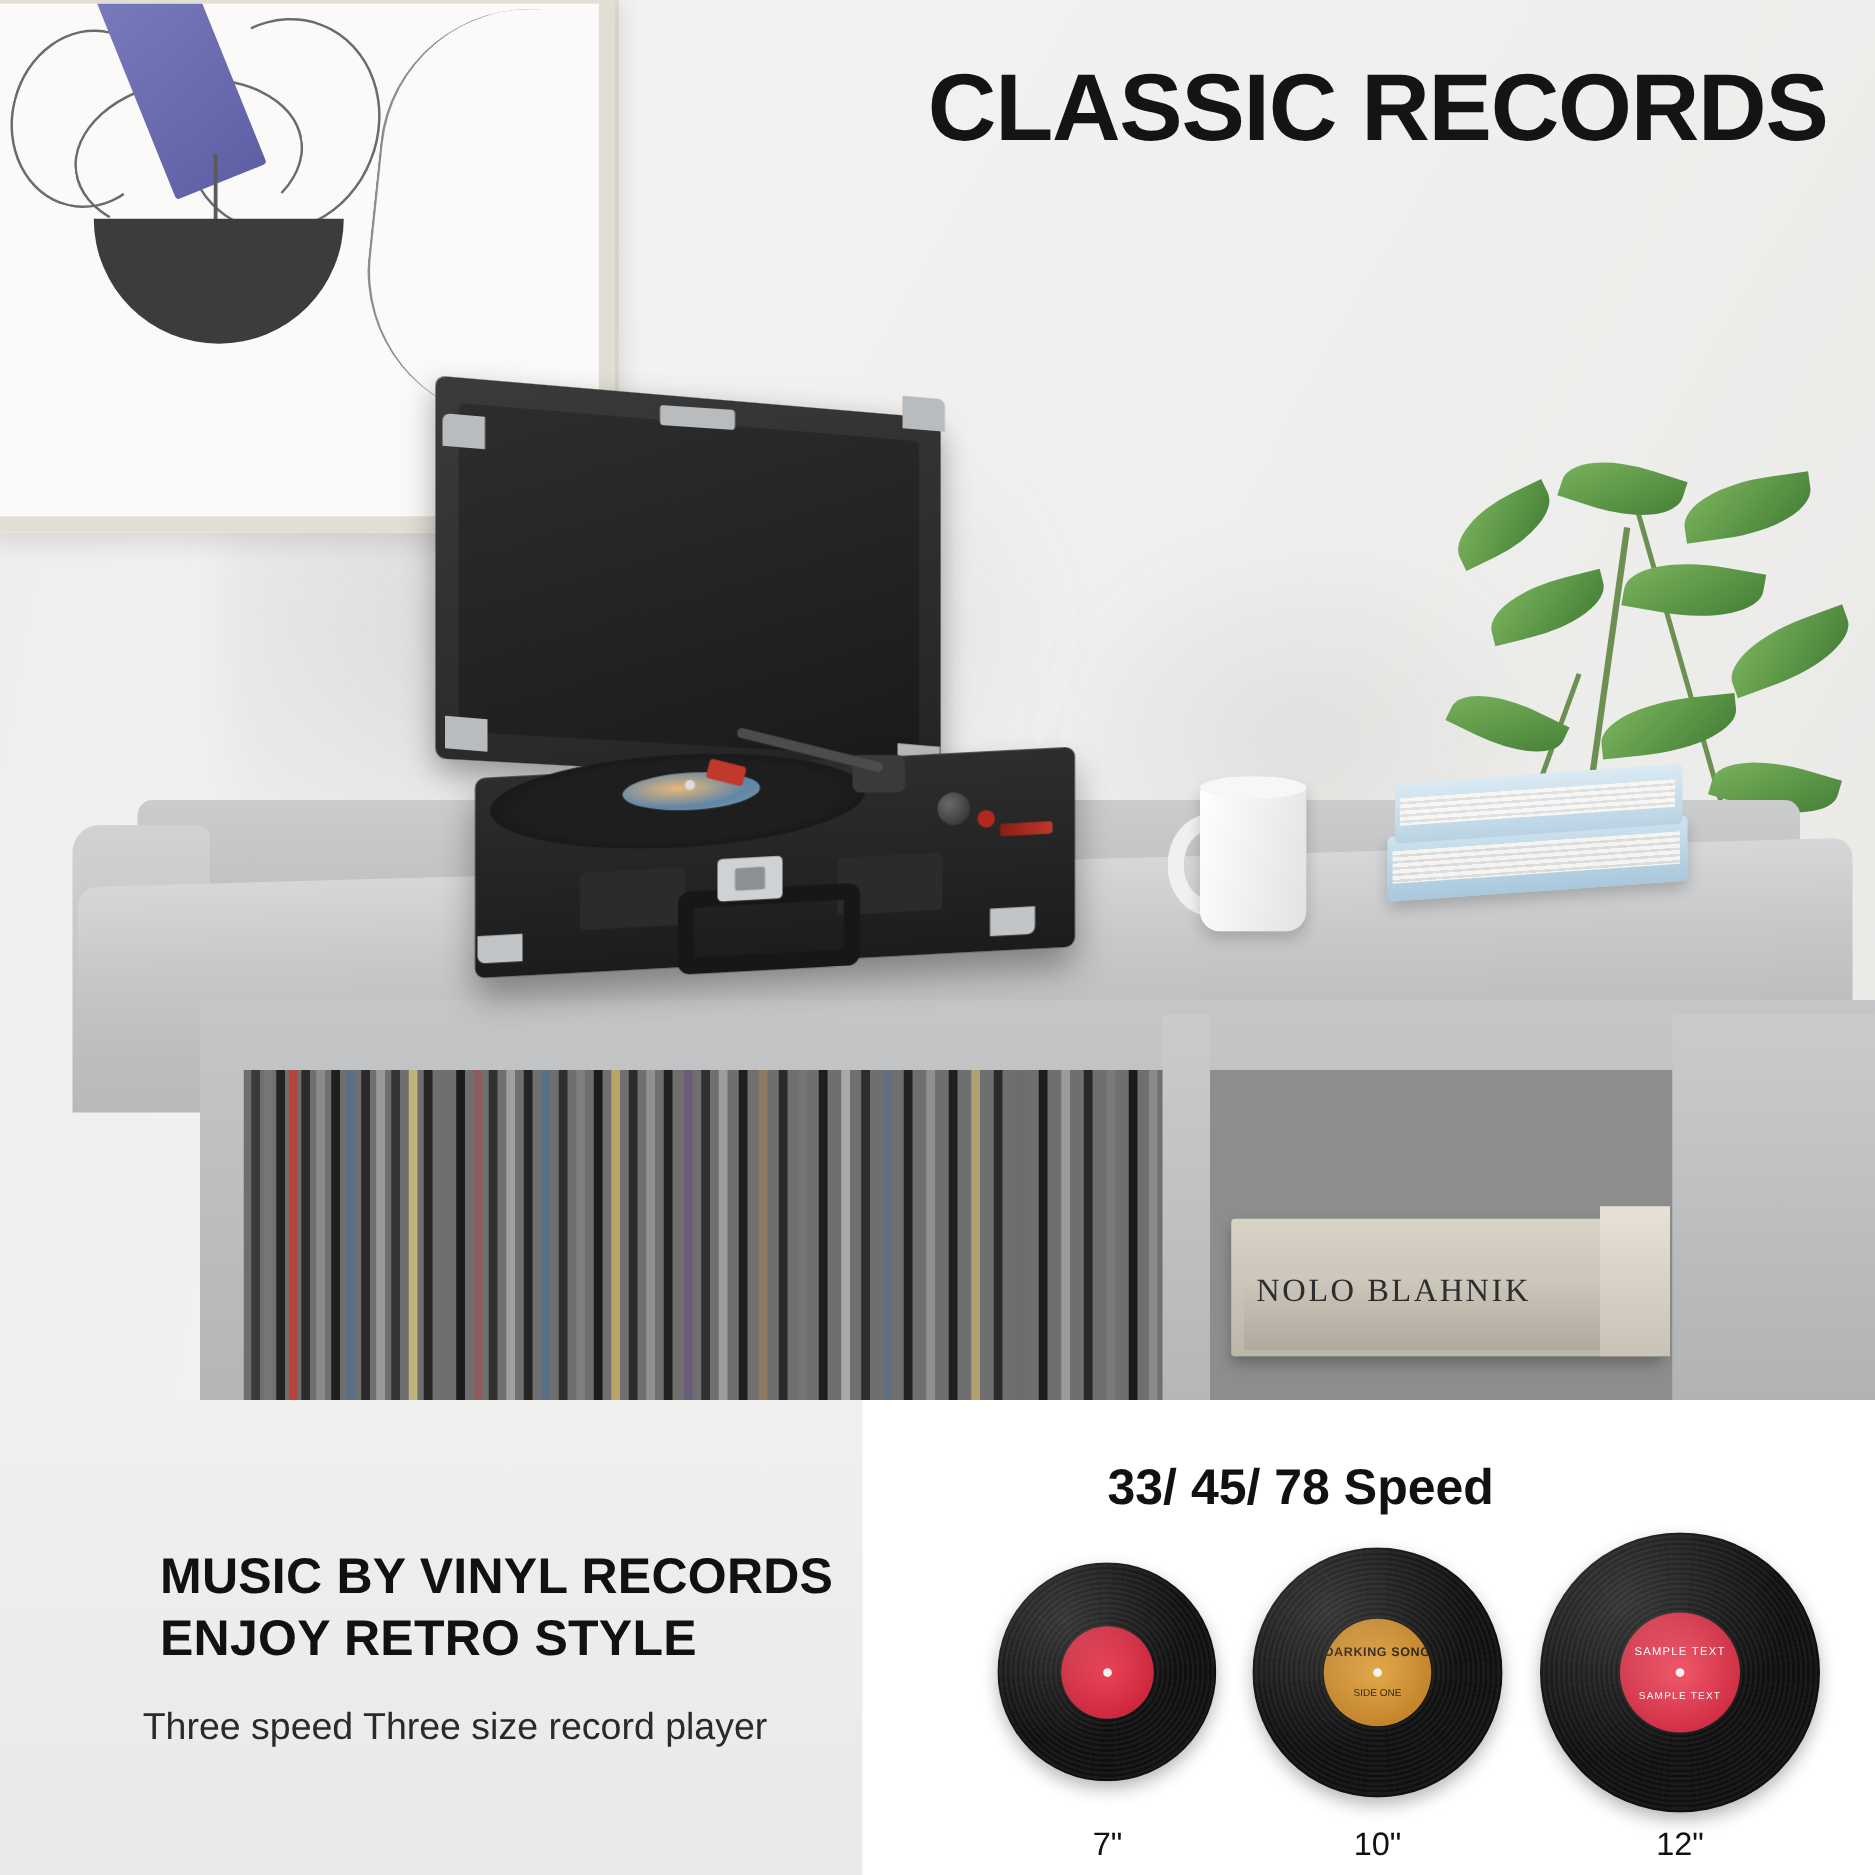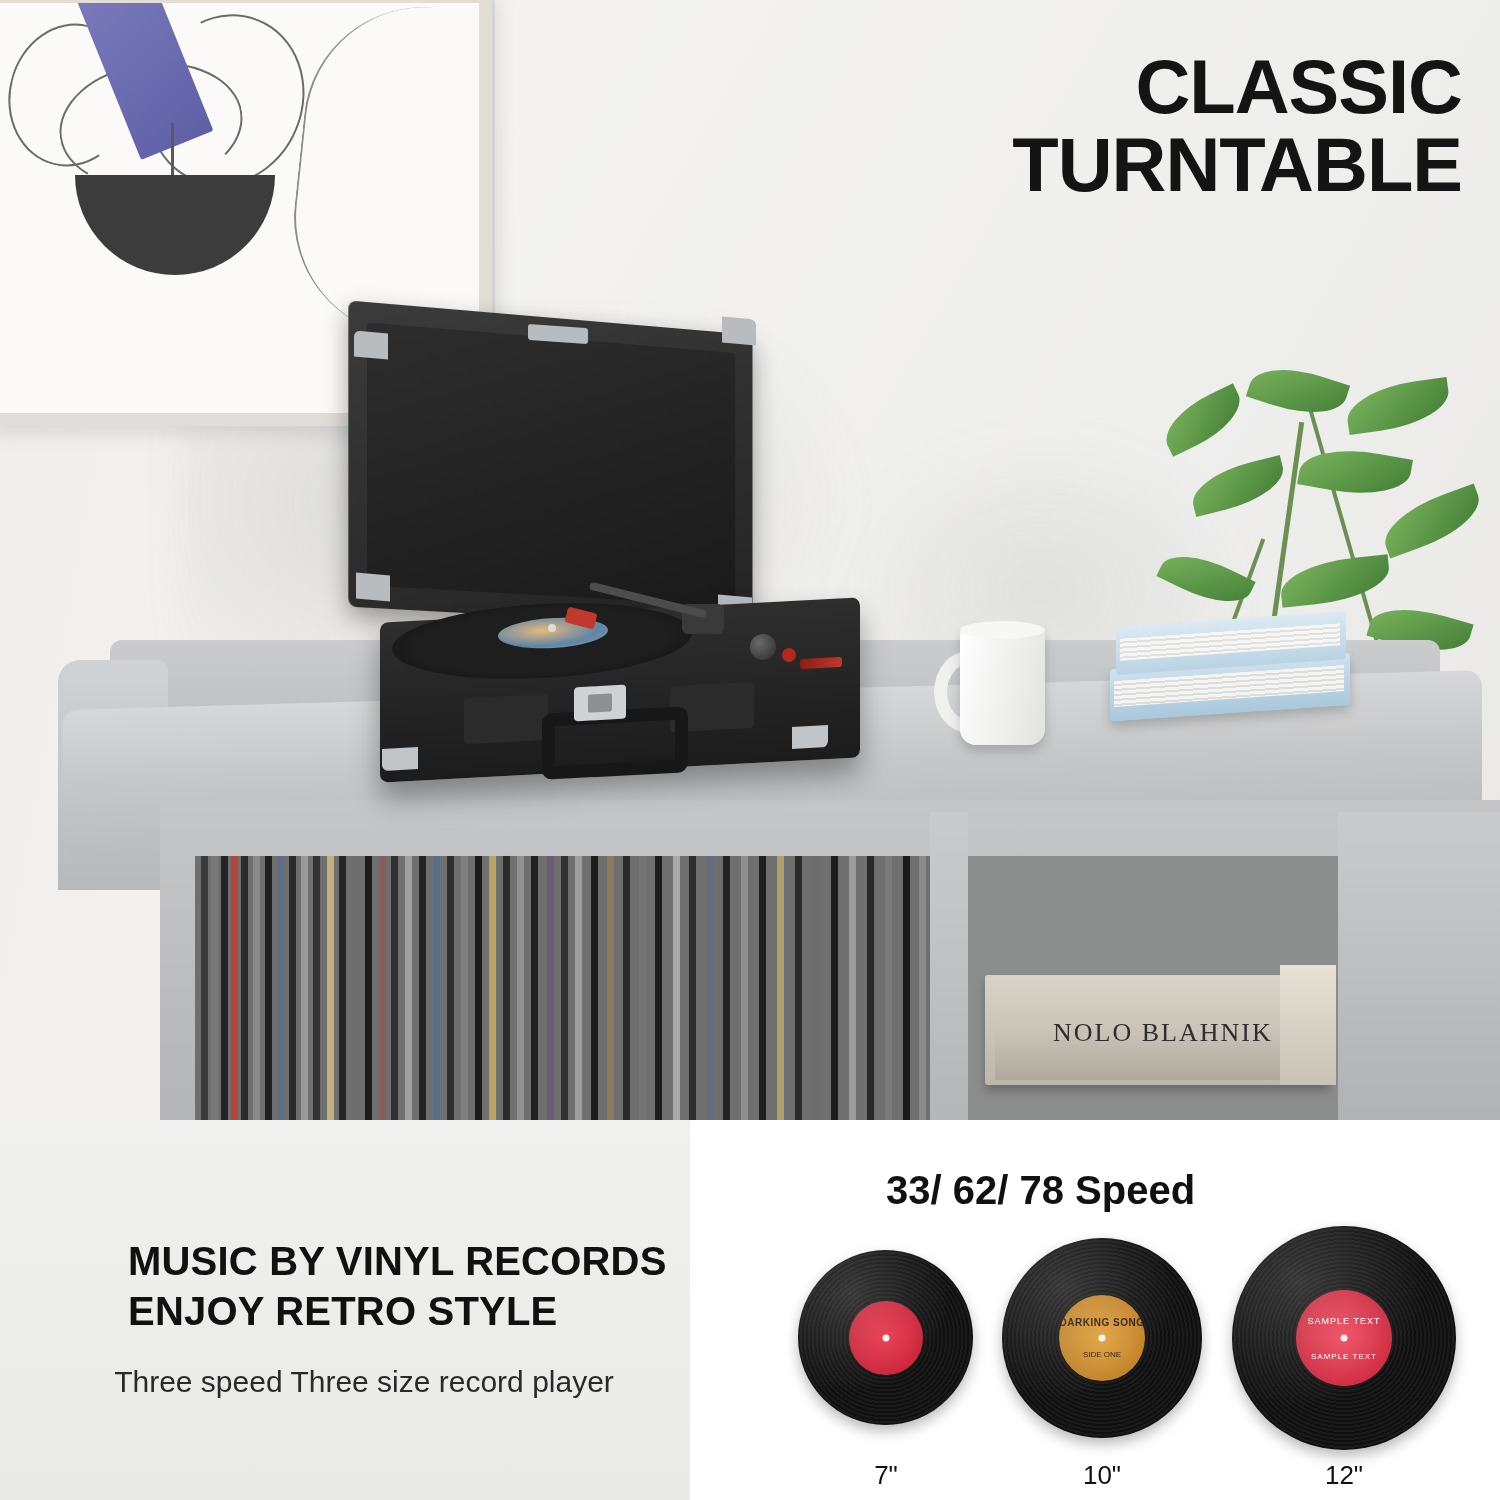--- a/index.html
+++ b/index.html
@@ -160,21 +160,20 @@
   }
   .shelf-books2 {
     position: absolute; left: 995px; top: 1020px; width: 335px; height: 60px;
     background: linear-gradient(180deg,#cfc8bd,#b0a99d);
   }
   .shelf-book-text {
     position: absolute; left: 1005px; top: 1018px;
     font-family: "Liberation Serif", serif;
     font-size: 26px; letter-spacing: 2px; color: #2e2e2e;
     white-space: nowrap;
-    margin-left: 48px;
   }
   .book-edge {
     position: absolute; left: 1280px; top: 965px; width: 56px; height: 120px;
     background: linear-gradient(180deg,#e7e1d6,#c9c2b6);
   }
 
   
   .tt { position: absolute; left: 352px; top: 318px; width: 510px; height: 480px; }
   .tt-lid {
     position: absolute; left: 0px; top: 0px; width: 405px; height: 300px;
@@ -498,34 +497,34 @@
       <div class="tt-knob2"></div>
       <div class="tt-leds"></div>
       <div class="tt-handle"></div>
       <div class="tt-clasp"></div>
       <div class="tt-clasp2"></div>
       <div class="tt-foot tt-foot1"></div>
       <div class="tt-foot tt-foot2"></div>
     </div>
 
     <div class="hero-title">
-      <span class="l1">CLASSIC TURNTABLE</span>
+      <span class="l1">CLASSIC RECORDS</span>
     </div>
   </div>
 
   <div class="bottom">
     <div class="bottom-left"></div>
 
     <div class="headline">
       <div>MUSIC BY VINYL RECORDS</div>
       <div>ENJOY RETRO STYLE</div>
     </div>
     <div class="subline">Three speed Three size record player</div>
 
-    <div class="speed-title">33/ 62/ 78 Speed</div>
+    <div class="speed-title">33/ 45/ 78 Speed</div>
 
     <div class="records-row">
       <div class="vinyl v7">
         <div class="vlabel"></div>
         <div class="vhole"></div>
       </div>
       <div class="vinyl v10">
         <div class="vlabel">
           <span class="vl-top">DARKING SONG</span>
           <span class="vl-bot">SIDE ONE</span>

